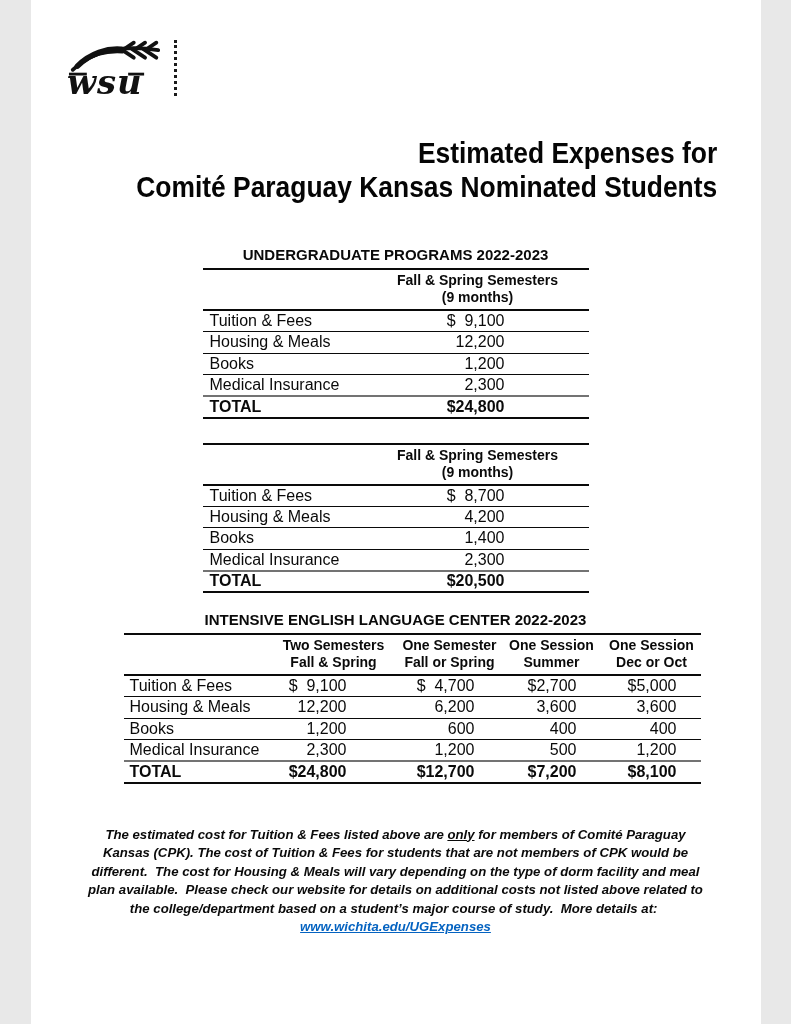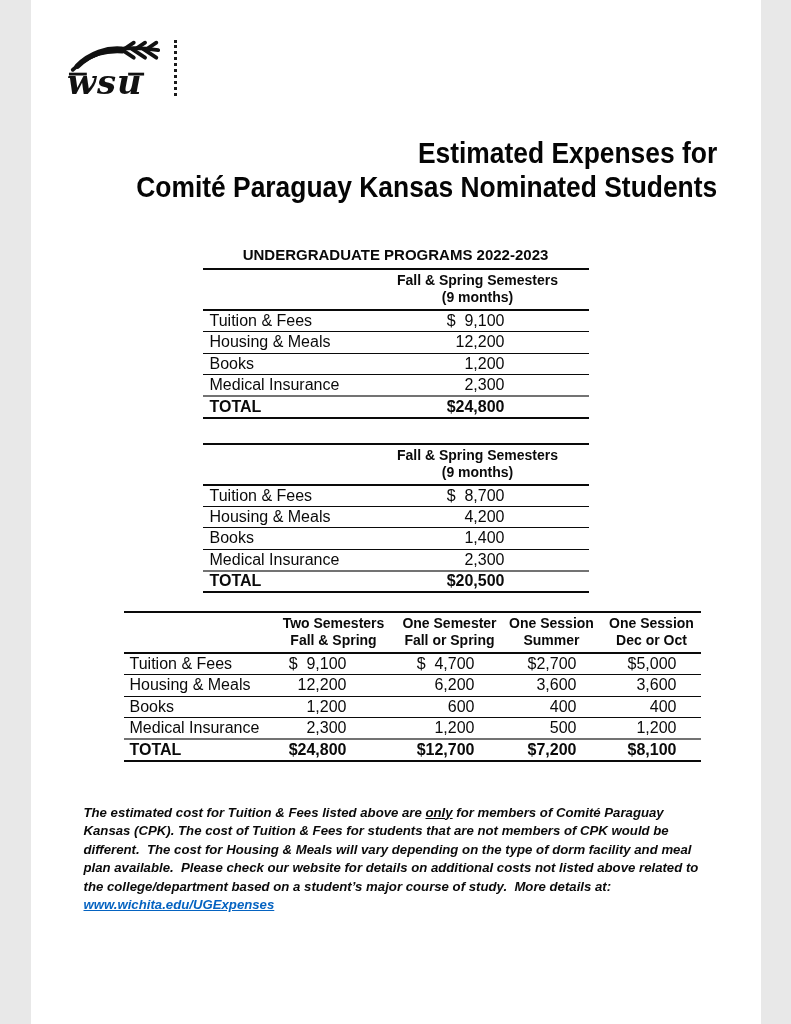--- a/index.html
+++ b/index.html
@@ -50,21 +50,21 @@
   table.t3 col.c3 { width: 102px; } table.t3 col.c4 { width: 98px; }
   table.t3 th { }
   table.t3 td.num { text-align: right; }
   table.t3 td.num.c1 { padding-right: 52px; }
   table.t3 td.num.c2 { padding-right: 26px; }
   table.t3 td.num.c3 { padding-right: 26px; }
   table.t3 td.num.c4 { padding-right: 24px; }
   
   .footnote {
     width: 624px; margin: 42px auto 0; font-style: italic; font-weight: 700;
-    font-size: 13.2px; line-height: 18.6px; color: #0a0a0a;
+    font-size: 13.2px; line-height: 18.6px; color: #0a0a0a; text-align: center;
   }
   .footnote .u { text-decoration: underline; }
   .footnote a.link { color: #0563C1; text-decoration: underline; font-style: italic; }
 </style>
 </head>
 <body>
 
 <div class="page">
 
   <header class="logo">
@@ -156,20 +156,21 @@
         </tr>
         <tr class="total">
           <td class="lbl">TOTAL</td>
           <td class="val">$20,500</td>
         </tr>
       </tbody>
     </table>
   </section>
 
   <section class="t3sec">
+    <div class="section-title">INTENSIVE ENGLISH LANGUAGE CENTER 2022-2023</div>
     <table class="xtable t3">
       <colgroup>
         <col class="c0">
           <col class="c1">
           <col class="c2">
           <col class="c3">
           <col class="c4">
       </colgroup>
       <thead>
         <tr>

